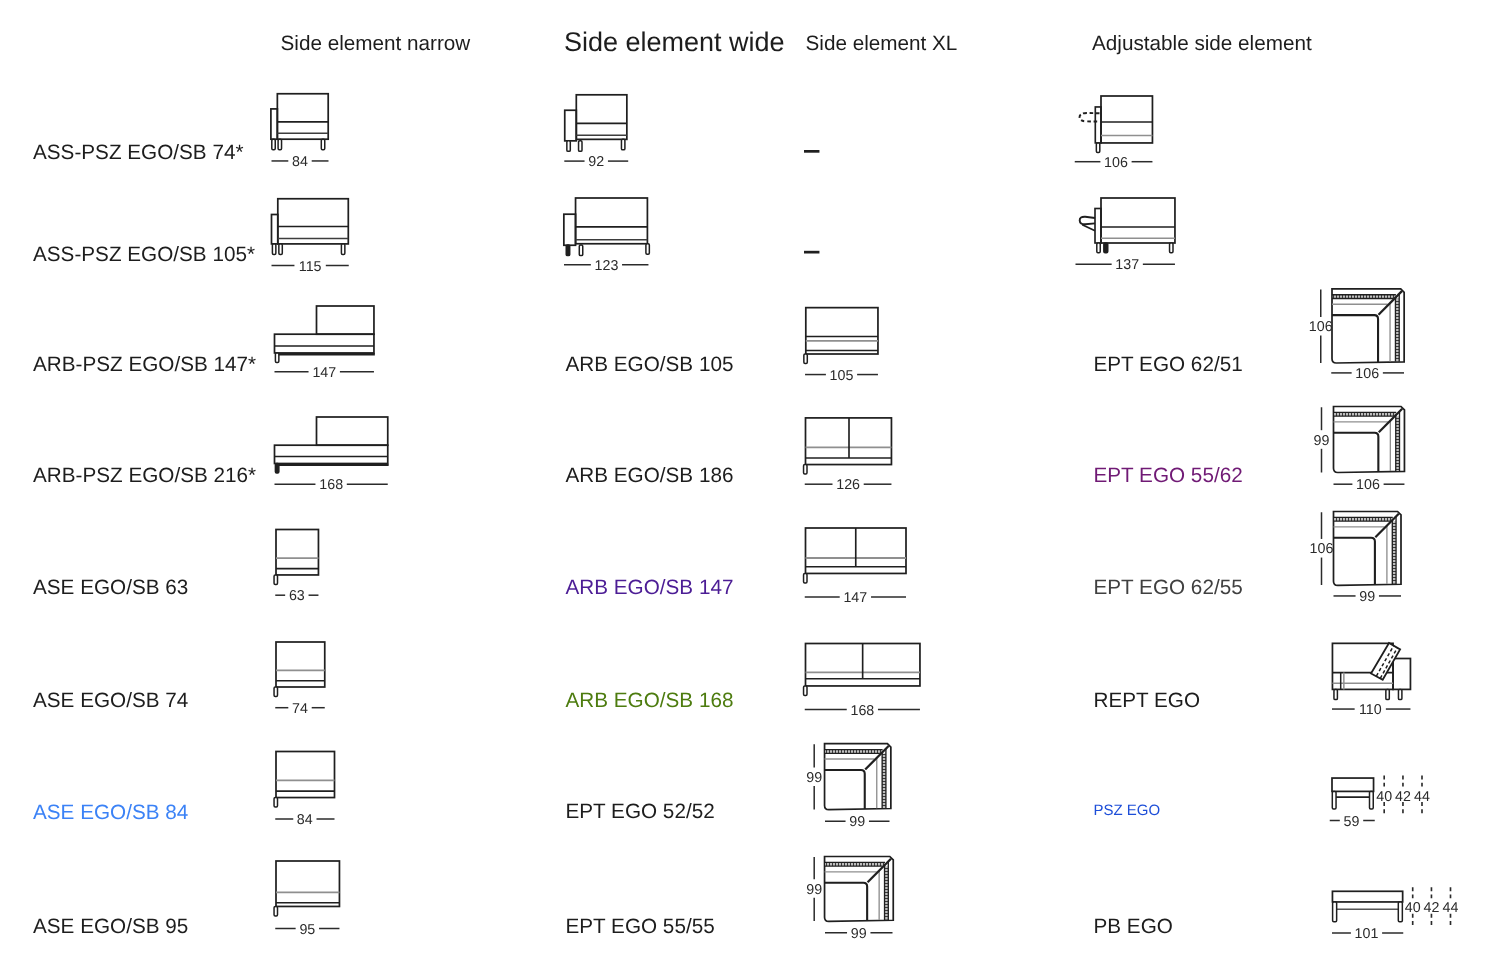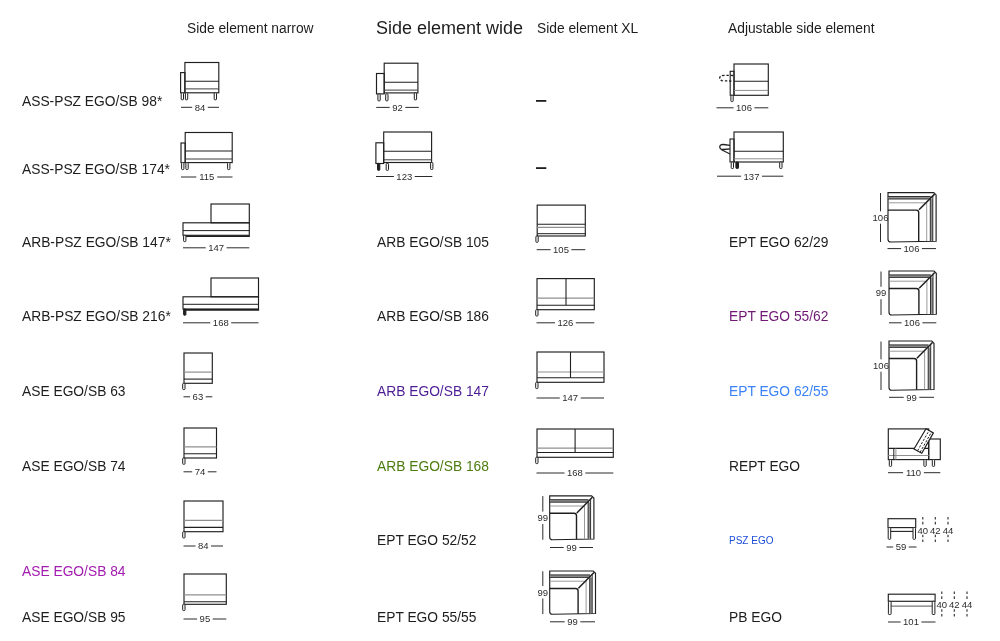--- a/index.html
+++ b/index.html
@@ -287,32 +287,32 @@
 <line x1="967.0" y1="591.5" x2="967.0" y2="600.8" stroke="#2b2b2b" stroke-width="1.1" stroke-dasharray="2.6,2.2"></line>
 <line x1="967.0" y1="609.2" x2="967.0" y2="617.5" stroke="#2b2b2b" stroke-width="1.1" stroke-dasharray="2.6,2.2"></line>
 <text x="967.0" y="608.3" font-size="9.5" fill="#2b2b2b" text-anchor="middle" font-family="Liberation Sans, sans-serif">44</text>
 <rect x="536.0" y="100.0" width="10.3" height="1.8" fill="#1f1f1f"></rect>
 <rect x="536.0" y="167.2" width="10.3" height="1.8" fill="#1f1f1f"></rect>
 </svg>
 <div style="position:absolute;left:187px;top:20.9px;font-size:13.8px;line-height:15.9px;color:#1d1d1d;white-space:nowrap">Side element narrow</div>
 <div style="position:absolute;left:376px;top:20.9px;font-size:18px;line-height:15.9px;color:#1d1d1d;white-space:nowrap">Side element wide</div>
 <div style="position:absolute;left:537px;top:20.9px;font-size:13.8px;line-height:15.9px;color:#1d1d1d;white-space:nowrap">Side element XL</div>
 <div style="position:absolute;left:728px;top:20.9px;font-size:13.8px;line-height:15.9px;color:#1d1d1d;white-space:nowrap">Adjustable side element</div>
-<div style="position:absolute;left:22px;top:94.4px;font-size:13.8px;line-height:15.9px;color:#1d1d1d;white-space:nowrap">ASS-PSZ EGO/SB 98*</div>
-<div style="position:absolute;left:22px;top:162.4px;font-size:13.8px;line-height:15.9px;color:#1d1d1d;white-space:nowrap">ASS-PSZ EGO/SB 174*</div>
+<div style="position:absolute;left:22px;top:94.4px;font-size:13.8px;line-height:15.9px;color:#1d1d1d;white-space:nowrap">ASS-PSZ EGO/SB 74*</div>
+<div style="position:absolute;left:22px;top:162.4px;font-size:13.8px;line-height:15.9px;color:#1d1d1d;white-space:nowrap">ASS-PSZ EGO/SB 105*</div>
 <div style="position:absolute;left:22px;top:235.4px;font-size:13.8px;line-height:15.9px;color:#1d1d1d;white-space:nowrap">ARB-PSZ EGO/SB 147*</div>
 <div style="position:absolute;left:22px;top:309.4px;font-size:13.8px;line-height:15.9px;color:#1d1d1d;white-space:nowrap">ARB-PSZ EGO/SB 216*</div>
 <div style="position:absolute;left:22px;top:384.4px;font-size:13.8px;line-height:15.9px;color:#1d1d1d;white-space:nowrap">ASE EGO/SB 63</div>
 <div style="position:absolute;left:22px;top:459.4px;font-size:13.8px;line-height:15.9px;color:#1d1d1d;white-space:nowrap">ASE EGO/SB 74</div>
-<div style="position:absolute;left:22px;top:564px;font-size:13.8px;line-height:15.9px;color:#a21caf;white-space:nowrap">ASE EGO/SB 84</div>
+<div style="position:absolute;left:22px;top:534px;font-size:13.8px;line-height:15.9px;color:#3b82f6;white-space:nowrap">ASE EGO/SB 84</div>
 <div style="position:absolute;left:22px;top:610.4px;font-size:13.8px;line-height:15.9px;color:#1d1d1d;white-space:nowrap">ASE EGO/SB 95</div>
 <div style="position:absolute;left:377px;top:235.4px;font-size:13.8px;line-height:15.9px;color:#1d1d1d;white-space:nowrap">ARB EGO/SB 105</div>
 <div style="position:absolute;left:377px;top:309.4px;font-size:13.8px;line-height:15.9px;color:#1d1d1d;white-space:nowrap">ARB EGO/SB 186</div>
 <div style="position:absolute;left:377px;top:384.4px;font-size:13.8px;line-height:15.9px;color:#4c1d95;white-space:nowrap">ARB EGO/SB 147</div>
 <div style="position:absolute;left:377px;top:459.4px;font-size:13.8px;line-height:15.9px;color:#4d7c0f;white-space:nowrap">ARB EGO/SB 168</div>
 <div style="position:absolute;left:377px;top:532.9px;font-size:13.8px;line-height:15.9px;color:#1d1d1d;white-space:nowrap">EPT EGO 52/52</div>
 <div style="position:absolute;left:377px;top:610.4px;font-size:13.8px;line-height:15.9px;color:#1d1d1d;white-space:nowrap">EPT EGO 55/55</div>
-<div style="position:absolute;left:729px;top:235.4px;font-size:13.8px;line-height:15.9px;color:#1d1d1d;white-space:nowrap">EPT EGO 62/29</div>
+<div style="position:absolute;left:729px;top:235.4px;font-size:13.8px;line-height:15.9px;color:#1d1d1d;white-space:nowrap">EPT EGO 62/51</div>
 <div style="position:absolute;left:729px;top:309.4px;font-size:13.8px;line-height:15.9px;color:#701a75;white-space:nowrap">EPT EGO 55/62</div>
-<div style="position:absolute;left:729px;top:384.4px;font-size:13.8px;line-height:15.9px;color:#3b82f6;white-space:nowrap">EPT EGO 62/55</div>
+<div style="position:absolute;left:729px;top:384.4px;font-size:13.8px;line-height:15.9px;color:#404040;white-space:nowrap">EPT EGO 62/55</div>
 <div style="position:absolute;left:729px;top:459.4px;font-size:13.8px;line-height:15.9px;color:#1d1d1d;white-space:nowrap">REPT EGO</div>
 <div style="position:absolute;left:729px;top:532.9px;font-size:10px;line-height:15.9px;color:#1d4ed8;white-space:nowrap">PSZ EGO</div>
 <div style="position:absolute;left:729px;top:610.4px;font-size:13.8px;line-height:15.9px;color:#1d1d1d;white-space:nowrap">PB EGO</div>
 
 </body></html>

